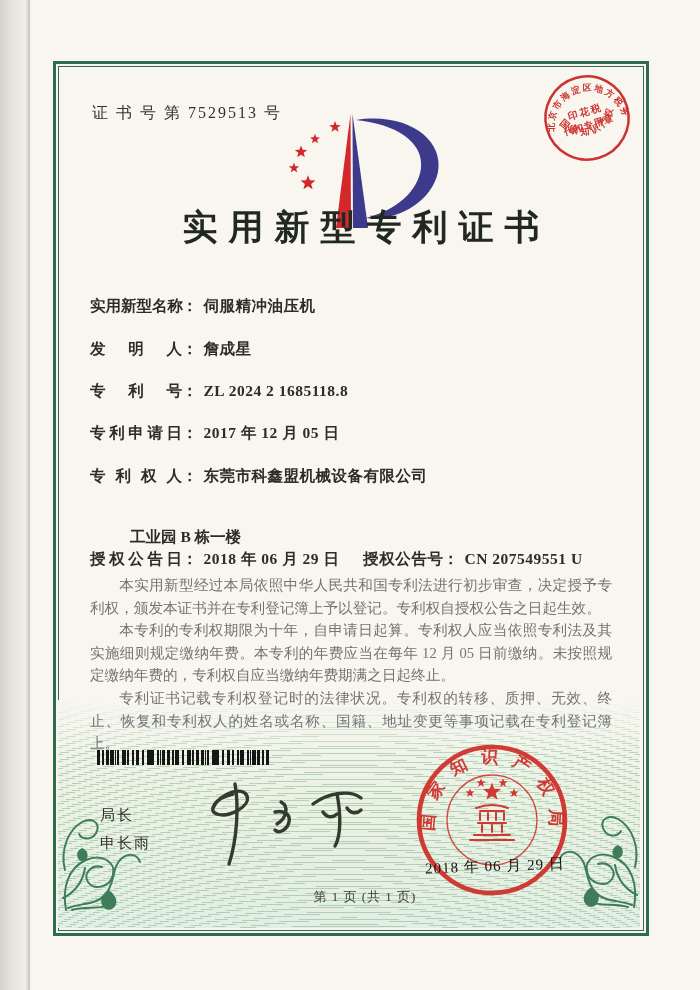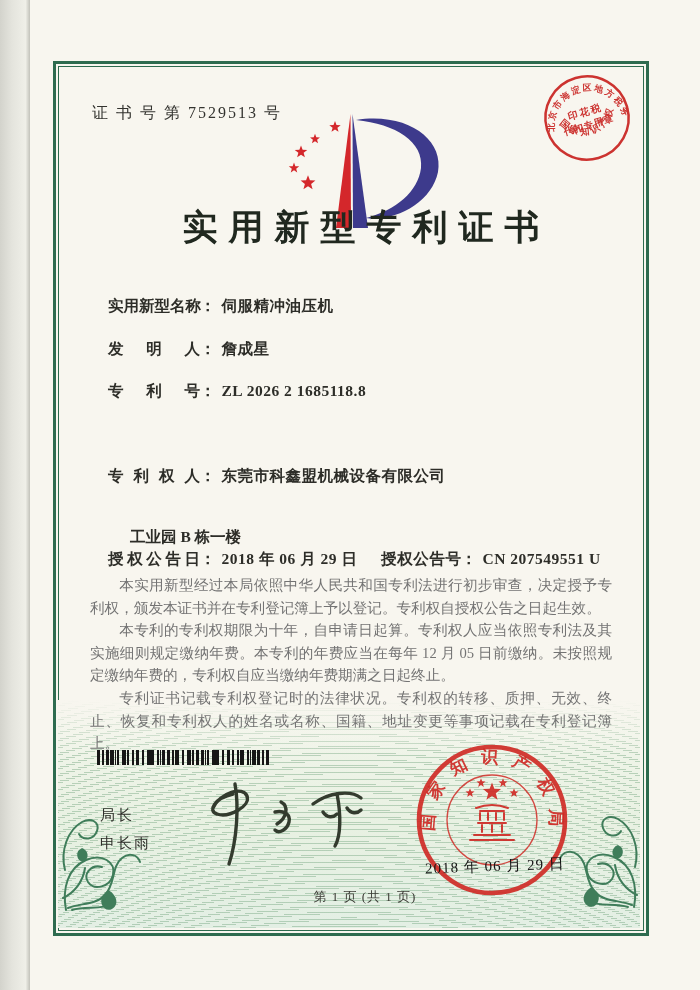--- a/index.html
+++ b/index.html
@@ -14,21 +14,21 @@
   .guilloche{position:absolute;left:58px;top:700px;width:582px;height:228px;z-index:0;
     background:
       repeating-radial-gradient(140% 95% at 50% 235%, rgba(96,152,110,0.38) 0 1.4px, rgba(96,152,110,0) 1.4px 6.5px),
       linear-gradient(180deg,#f3f6ec 0%,#e8f1e2 55%,#e3efe4 100%);}
   .guilloche::before{content:"";position:absolute;left:0;top:0;width:100%;height:55px;
     background:linear-gradient(180deg,#f8f6ef 0%,rgba(248,246,239,0) 100%);}
   .flourish{position:absolute;z-index:1;}
   .cert-no{position:absolute;left:92px;top:103px;font-size:16px;letter-spacing:2px;color:#33332f;z-index:2;}
   .title{position:absolute;left:53px;top:204px;width:590px;text-align:center;
     font-size:35px;font-weight:600;letter-spacing:11px;text-indent:11px;color:#20281f;z-index:2;padding-left:13px;}
-  .frow{position:absolute;left:108px;width:530px;font-size:15.5px;font-weight:600;color:#2d2d28;z-index:2;white-space:nowrap;}
+  .frow{position:absolute;left:90px;width:530px;font-size:15.5px;font-weight:600;color:#2d2d28;z-index:2;white-space:nowrap;}
   .flabel{display:inline-block;width:92px;text-align:justify;text-align-last:justify;}
   .fcolon{display:inline-block;margin-right:6px;}
   .fvalue{letter-spacing:0.5px;}
   .addr-line2{position:absolute;left:130px;top:527px;font-size:15.5px;font-weight:600;color:#2d2d28;z-index:2;}
   .grant-right{position:absolute;left:273px;top:0;}
   .grant-right .flabel{width:80px;}
   .paras{position:absolute;left:90px;top:574px;width:522px;z-index:2;}
   .paras p{margin:0;text-indent:2em;font-size:14.6px;line-height:22.6px;color:#737373;text-align:justify;}
   .barcode{position:absolute;left:97px;top:750px;width:172px;height:15px;z-index:2;
     background-image:
@@ -122,21 +122,24 @@
 
   <div class="title">实用新型专利证书</div>
 
   <div class="frow" style="top:296px">
     <span class="flabel">实用新型名称</span><span class="fcolon">：</span><span class="fvalue">伺服精冲油压机</span>
   </div>
   <div class="frow" style="top:339px">
     <span class="flabel">发 明 人</span><span class="fcolon">：</span><span class="fvalue">詹成星</span>
   </div>
   <div class="frow" style="top:381px">
-    <span class="flabel">专 利 号</span><span class="fcolon">：</span><span class="fvalue">ZL 2026 2 1685118.8</span>
+    <span class="flabel">专 利 号</span><span class="fcolon">：</span><span class="fvalue">ZL 2024 2 1685118.8</span>
+  </div>
+  <div class="frow" style="top:423px">
+    <span class="flabel">专利申请日</span><span class="fcolon">：</span><span class="fvalue">2017 年 12 月 05 日</span>
   </div>
   <div class="frow" style="top:466px">
     <span class="flabel">专 利 权 人</span><span class="fcolon">：</span><span class="fvalue">东莞市科鑫盟机械设备有限公司</span>
   </div>
   <div class="addr-line2">工业园 B 栋一楼</div>
   <div class="frow" style="top:549px">
     <span class="flabel">授权公告日</span><span class="fcolon">：</span><span class="fvalue">2018 年 06 月 29 日</span>
     <span class="grant-right">
       <span class="flabel">授权公告号</span><span class="fcolon">：</span><span class="fvalue">CN 207549551 U</span>
     </span>

